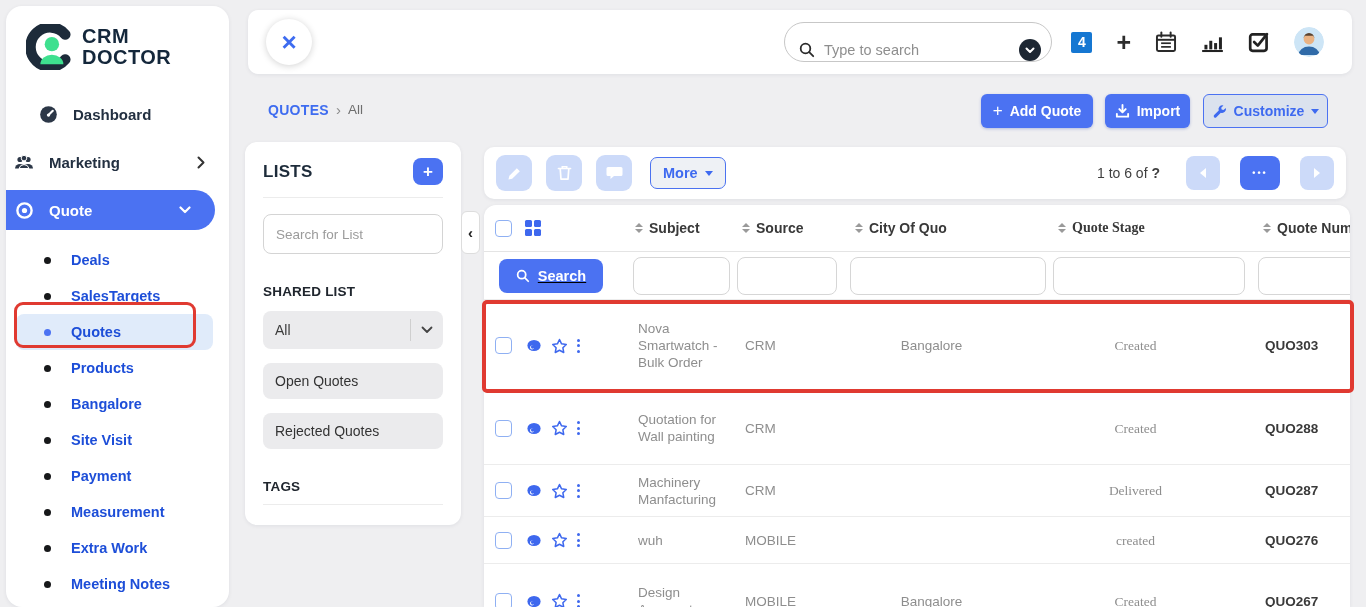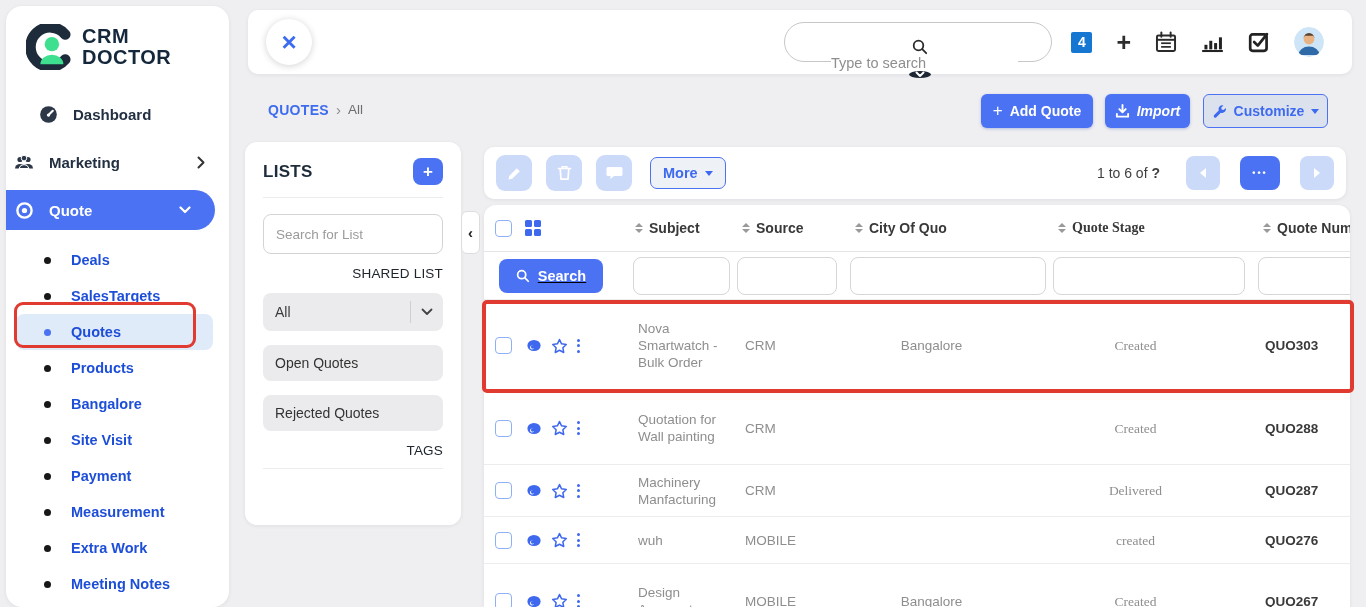--- a/index.html
+++ b/index.html
@@ -25,54 +25,54 @@
   .bullet { width:7px; height:7px; border-radius:50%; background:#17181a; margin-right:20px; flex:0 0 auto; }
   .subnav li.active { background:#e0ebfa; border-radius:8px; margin:0 16px 0 10px; padding-left:28px; }
   .subnav li.active .bullet { background:#4b72f2; }
 
   
   .topbar { position:absolute; left:248px; top:10px; width:1104px; height:64px; border-radius:10px; }
   .close-btn { position:absolute; left:18px; top:9px; width:46px; height:46px; border-radius:50%; background:#fff;
     box-shadow:0 1px 7px rgba(0,0,0,.18); display:flex; align-items:center; justify-content:center;
     color:#3e6cf0; font-size:26px; font-weight:700; cursor:pointer; }
   .search-box { position:absolute; left:536px; top:12px; width:268px; height:40px; border:1px solid #c7c7c7; border-radius:20px;
-    display:flex; align-items:center; padding:16px 10px 0 14px; background:#fff;flex-direction:column; }
+    display:flex; align-items:center; padding:16px 10px 0 14px; background:#fff; }
   .search-box input { flex:1; border:none; outline:none; font-size:14.5px; color:#444; margin-left:9px; font-family:inherit; }
   .search-box input::placeholder { color:#8e8e8e; }
   .chev-circle { width:22px; height:22px; border-radius:50%; background:#1d2733; display:flex; align-items:center; justify-content:center; }
   .top-icons { position:absolute; right:28px; top:0; height:64px; display:flex; align-items:center; gap:24px; }
   .badge4 { width:21px; height:21px; background:#1577d2; color:#fff; font-size:14px; font-weight:700;
     display:flex; align-items:center; justify-content:center; border-radius:2px; }
   .plus-glyph { font-size:25px; font-weight:700; color:#2d2d2d; line-height:20px; }
   .avatar { width:30px; height:30px; border-radius:50%; overflow:hidden; }
 
   
   .breadcrumb { position:absolute; left:268px; top:101px; font-size:14px; display:flex; align-items:center; gap:7px; }
   .bc-root { color:#3e6cf0; font-weight:700; letter-spacing:.3px; }
   .bc-sep { color:#8b8b8b; font-size:15px; }
   .bc-cur { color:#6e6e6e; font-size:13.5px; }
   .btn { display:flex; align-items:center; justify-content:center; gap:7px; height:34px; border-radius:6px;
     font-size:14px; font-weight:700; cursor:pointer; }
   .btn-blue { background:#4b72f2; color:#fff; box-shadow:0 1px 3px rgba(40,70,180,.3); }
   .add-quote { position:absolute; left:981px; top:94px; width:112px; }
-  .import { position:absolute; left:1105px; top:94px; width:85px;font-style:italic; }
+  .import { position:absolute; left:1105px; top:94px; width:85px; }
   .customize { position:absolute; left:1203px; top:94px; width:125px; background:#dbe2ee; border:1.5px solid #4b72f2; color:#3e6af0; }
   .caret-down { width:0; height:0; border-left:4.5px solid transparent; border-right:4.5px solid transparent; border-top:5px solid currentColor; }
 
   
   .lists-panel { position:absolute; left:245px; top:142px; width:216px; height:383px; border-radius:12px; padding:16px 18px; }
   .lists-head { display:flex; align-items:center; justify-content:space-between; }
   .lists-title { font-size:17px; font-weight:800; color:#1d2b3a; letter-spacing:.3px; }
   .add-list-btn { width:30px; height:27px; background:#4b72f2; border-radius:8px; color:#fff; font-size:17px; font-weight:700;
     display:flex; align-items:center; justify-content:center; cursor:pointer; }
   .hr { border:none; border-top:1px solid #ececec; margin-top:12px; }
   .list-search { margin-top:16px; width:100%; height:40px; border:1px solid #d4d4d4; border-radius:8px; padding:0 12px;
     font-size:13.5px; color:#444; outline:none; font-family:inherit; }
   .list-search::placeholder { color:#9b9b9b; }
-  .section-label { margin-top:12px; font-size:13.5px; font-weight:400; color:#20262e; letter-spacing:.2px;text-align:right; }
+  .section-label { margin-top:30px; font-size:13.5px; font-weight:700; color:#20262e; letter-spacing:.2px; }
   .all-select { margin-top:12px; height:38px; background:#ebebed; border-radius:8px; display:flex; align-items:center; cursor:pointer; }
   .all-select .sel-text { flex:1; padding-left:12px; font-size:14px; color:#3c3c3c; }
   .sel-div { width:1px; height:22px; background:#cfcfcf; }
   .sel-chev { width:32px; display:flex; justify-content:center; }
   .list-chip { margin-top:14px; height:36px; background:#ebebed; border-radius:8px; display:flex; align-items:center;
     padding-left:12px; font-size:14px; color:#333; cursor:pointer; }
 
   
   .collapse-tab { position:absolute; left:461px; top:211px; width:19px; height:43px; background:#fff; border:1px solid #ddd;
     border-radius:6px; display:flex; align-items:center; justify-content:center; font-size:15px; font-weight:700; color:#222; cursor:pointer; }

